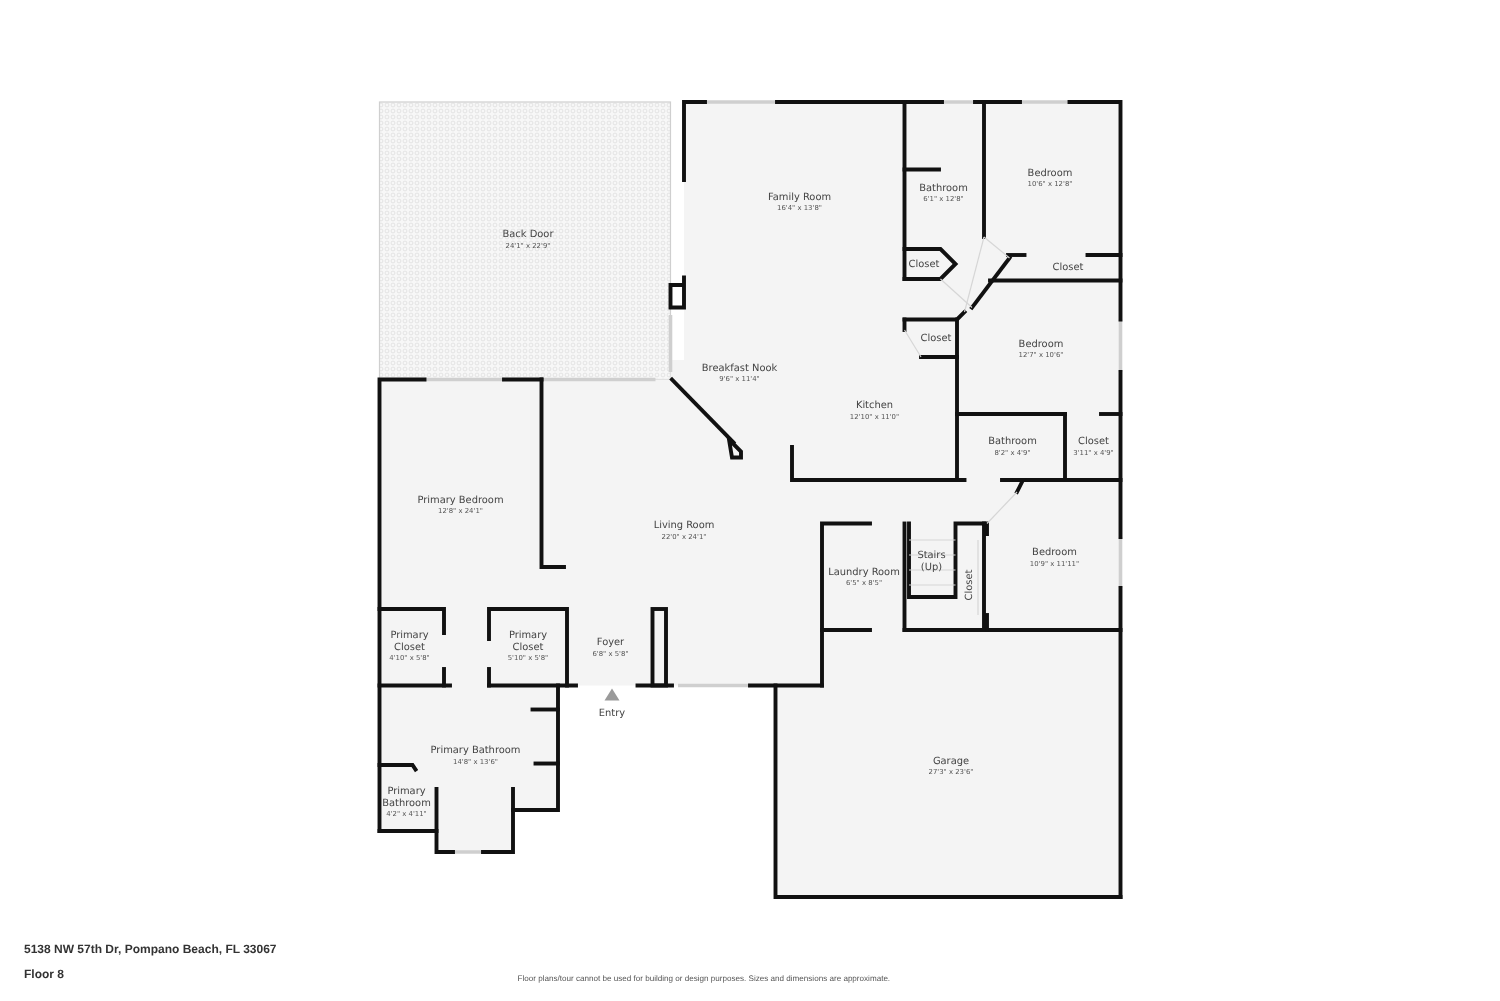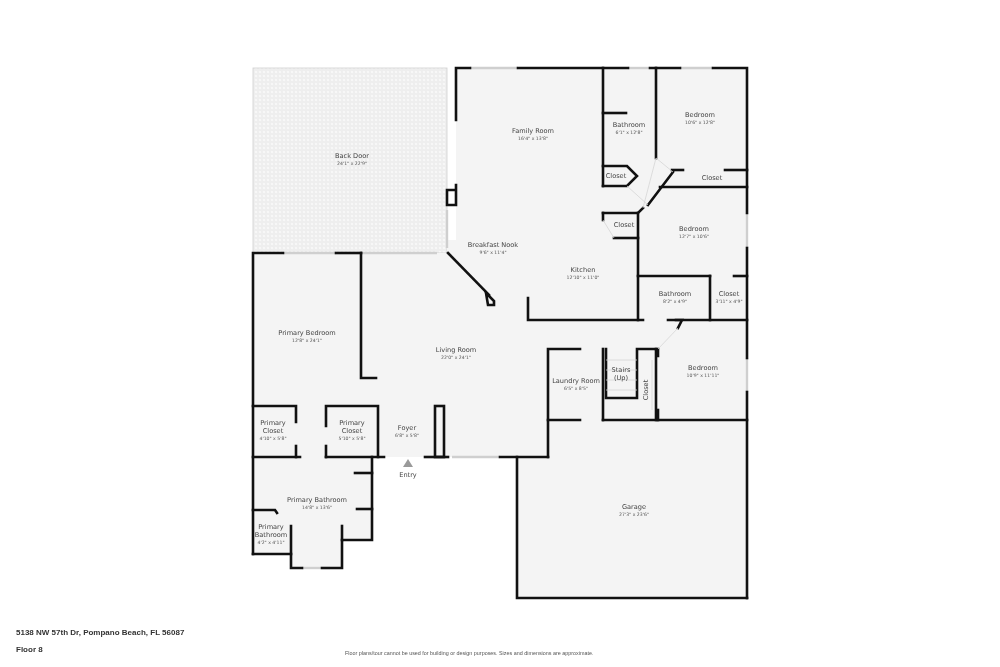--- a/index.html
+++ b/index.html
@@ -216,15 +216,15 @@
       <text class="room-dim" x="634" y="516">27'3" x 23'6"</text>
     </g>
   </g>
 
   <g>
     <polygon points="408,459 403,467 413,467" fill="#9a9a9a"></polygon>
     <text class="entry-label" x="408" y="477">Entry</text>
   </g>
 </svg>
 
-<div class="footer-address">5138 NW 57th Dr, Pompano Beach, FL 56087</div>
+<div class="footer-address">5138 NW 57th Dr, Pompano Beach, FL 33067</div>
 <div class="footer-floor">Floor 8</div>
 <div class="footer-disclaimer">Floor plans/tour cannot be used for building or design purposes. Sizes and dimensions are approximate.</div>
 
 </body></html>

